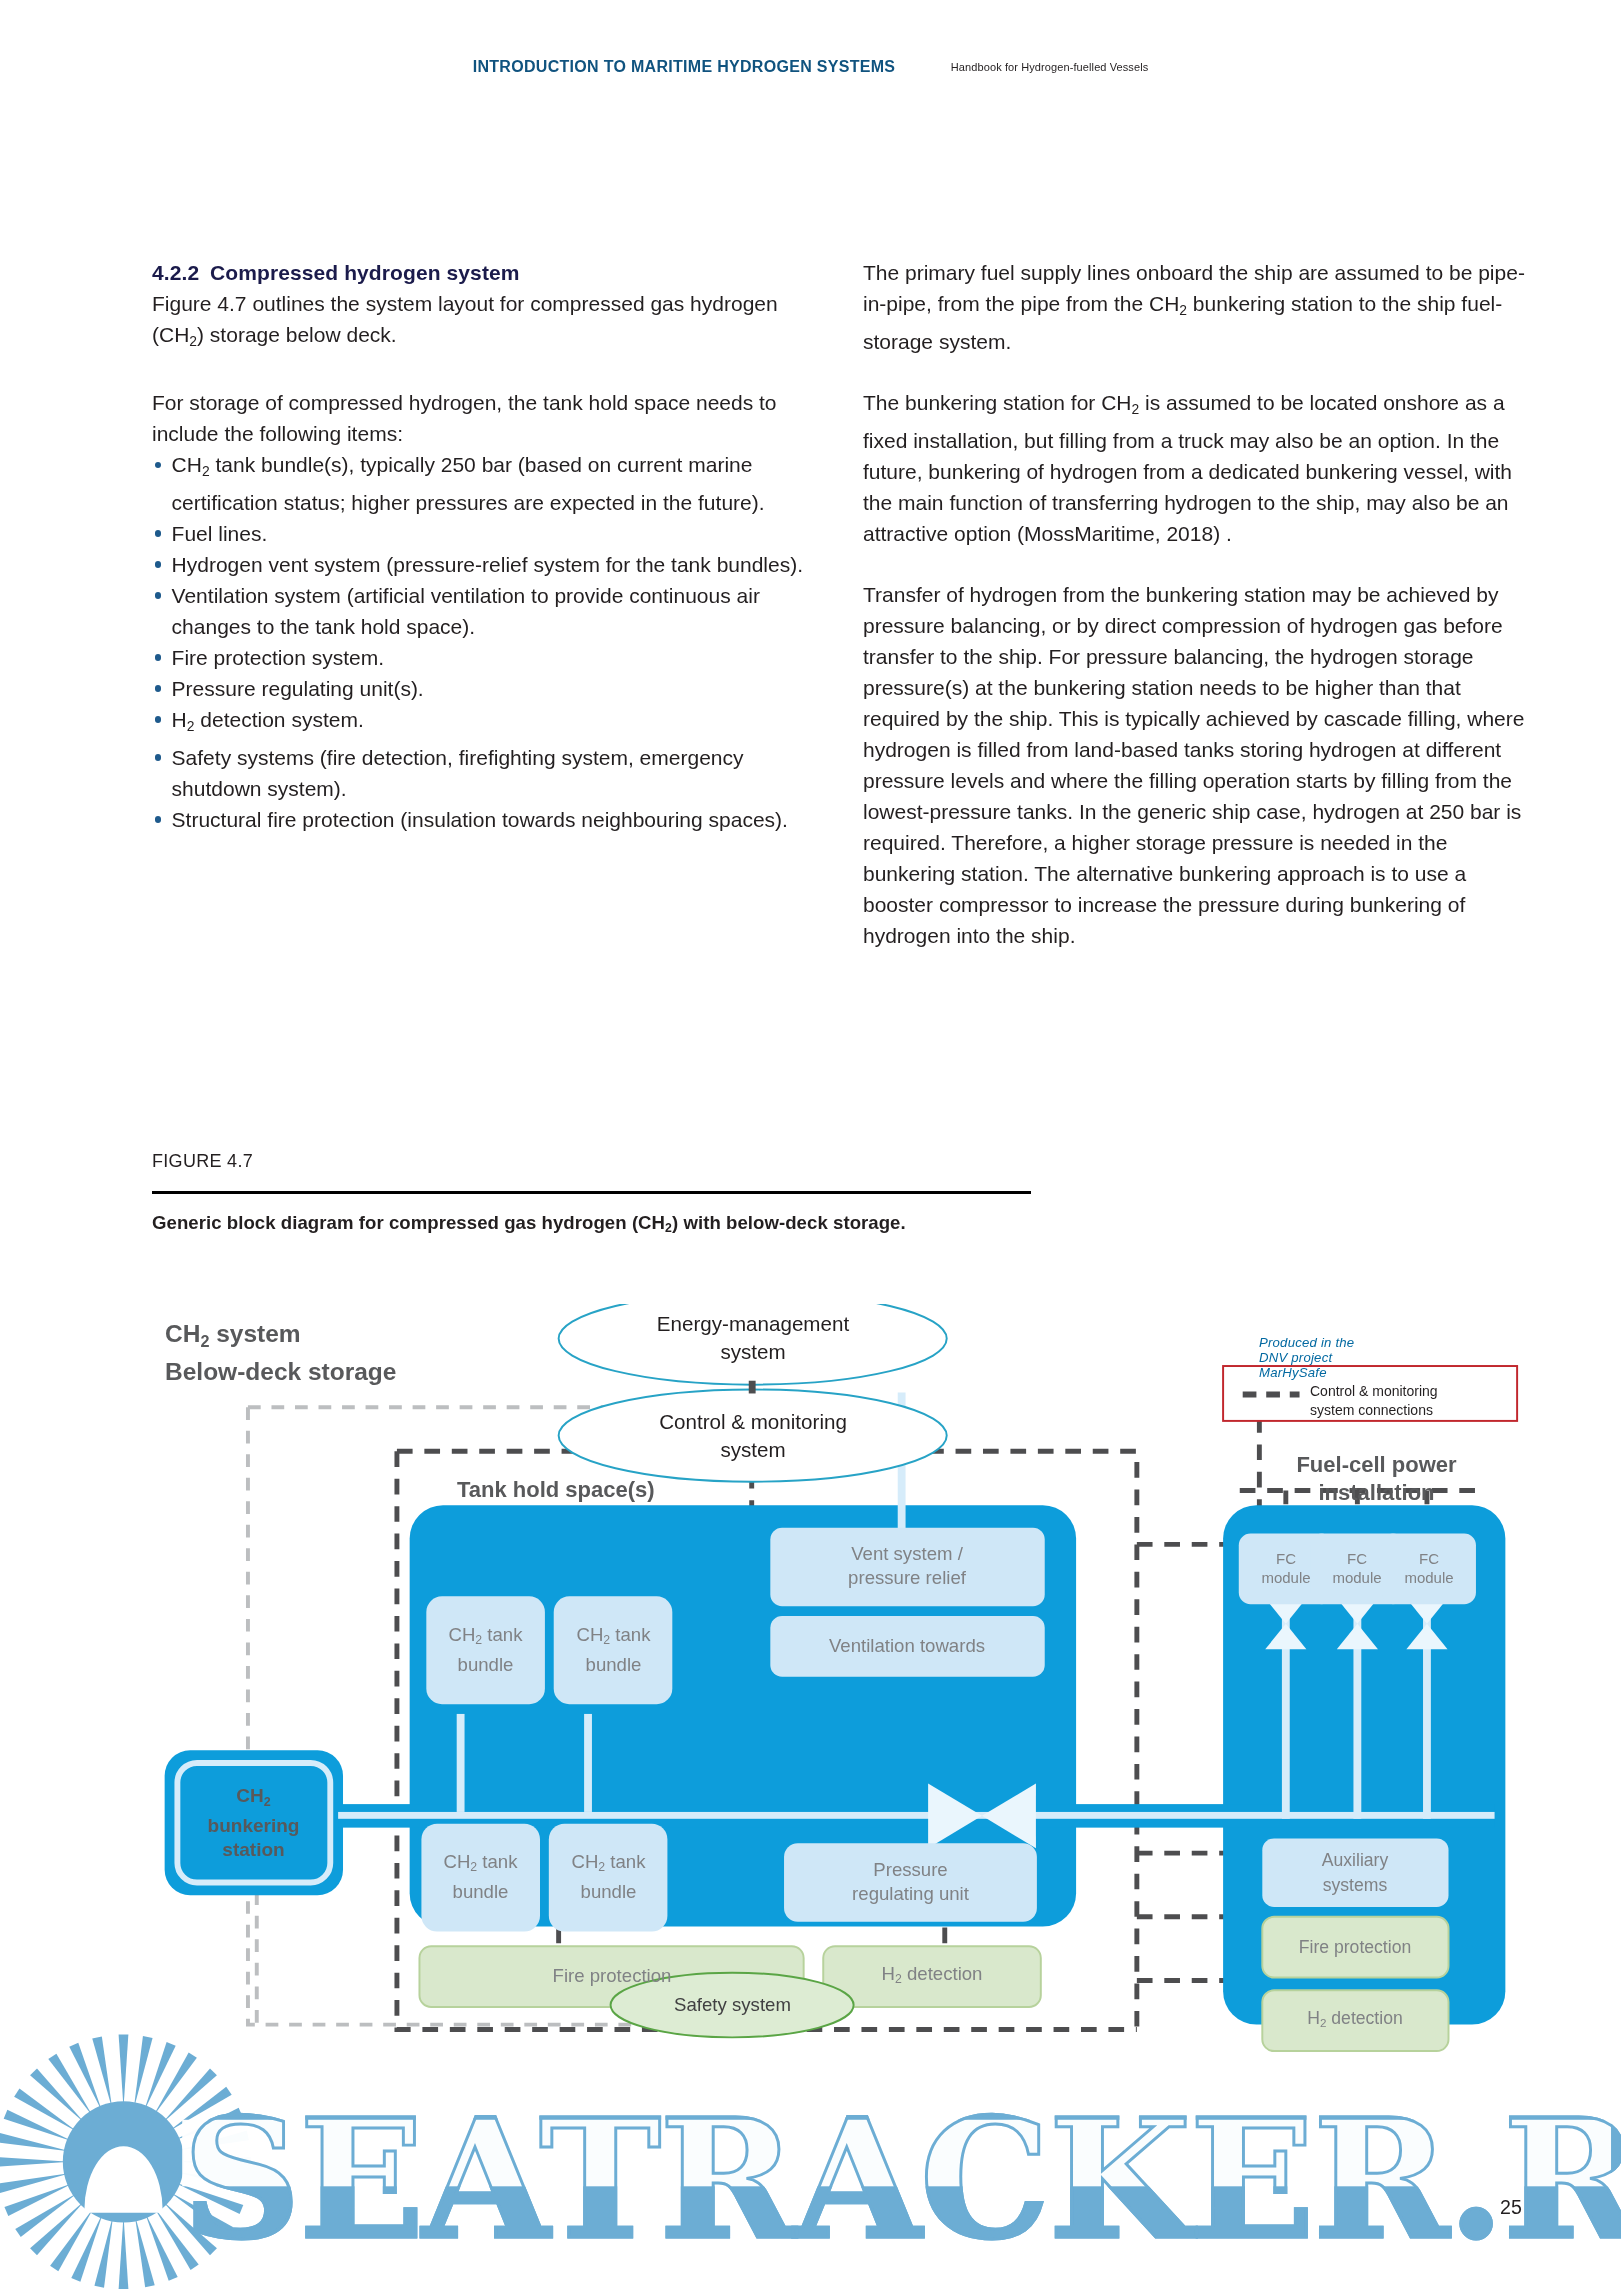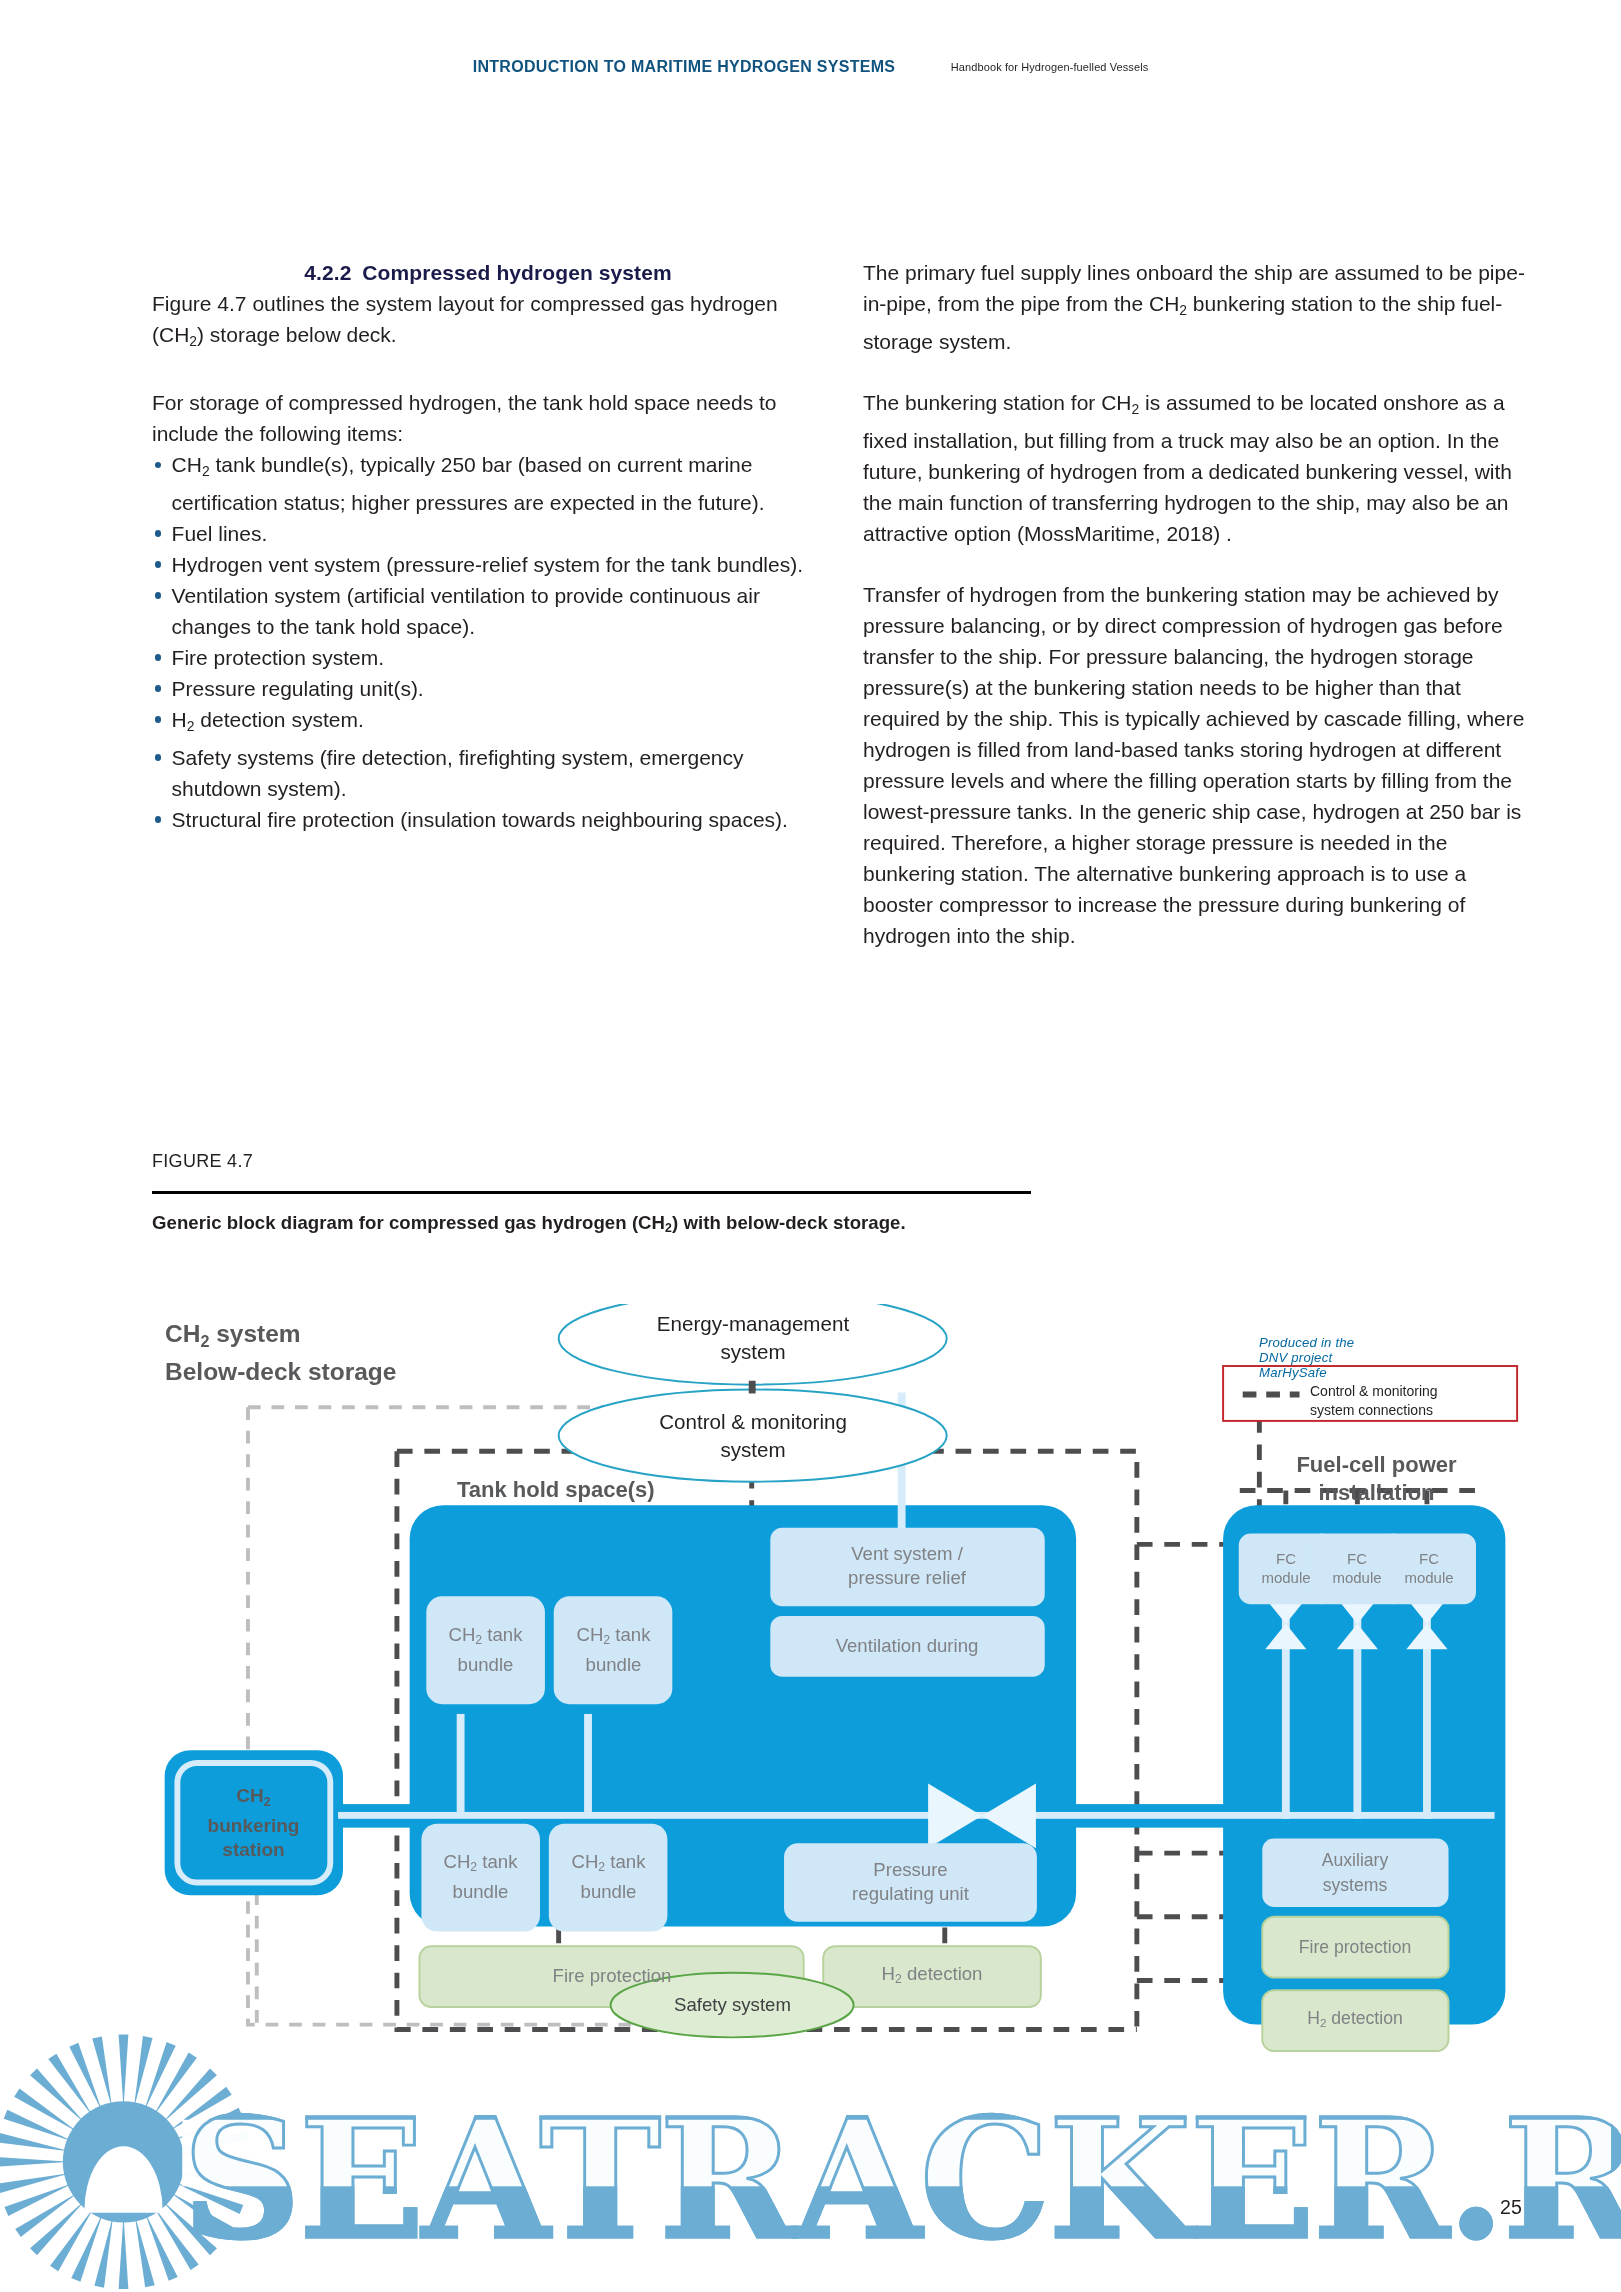--- a/index.html
+++ b/index.html
@@ -20,21 +20,21 @@
     color:#231f20;font-size:11px;display:inline-block;vertical-align:middle;
     margin-left:51px;letter-spacing:0.1px;
   }
 
   
   .col{position:absolute;width:672px;font-size:21px;line-height:31px;color:#231f20;}
   .col.left{left:152px;top:257px;}
   .col.right{left:863px;top:257px;}
   .h3{
     font-weight:bold;font-size:21px;color:#1b1b4b;margin:0 0 0 0;
-    line-height:31px;letter-spacing:0.1px;text-align:center;
+    line-height:31px;letter-spacing:0.1px;
   }
   .h3 .num{margin-right:10.8px;}
   p.para{margin:0;}
   p.gap{margin-top:30px;}
   sub{font-size:.66em;vertical-align:-.28em;}
 
   ul.bul{list-style:none;margin:0;padding:0;}
   ul.bul li{position:relative;padding-left:19.6px;margin:0;}
   ul.bul li::before{
     content:"";position:absolute;left:2.9px;top:12.7px;
@@ -252,21 +252,21 @@
     <div class="node" style="left:421px;top:519px;width:119px;height:108px;">
       <div><span>CH</span><sub>2</sub><span> tank</span><br><span>bundle</span></div>
     </div>
     <div class="node" style="left:549px;top:519px;width:119px;height:108px;">
       <div><span>CH</span><sub>2</sub><span> tank</span><br><span>bundle</span></div>
     </div>
 
     <div class="node" style="left:770px;top:223px;width:274px;height:78px;">
       <div><span>Vent system /</span><br><span>pressure relief</span></div>
     </div>
-    <div class="node" style="left:770px;top:312px;width:274px;height:61px;">Ventilation during</div>
+    <div class="node" style="left:770px;top:312px;width:274px;height:61px;">Ventilation towards</div>
     <div class="node" style="left:784px;top:539px;width:253px;height:78px;">
       <div><span>Pressure</span><br><span>regulating unit</span></div>
     </div>
     <div class="node" style="left:420px;top:642px;width:384px;height:61px;">Fire protection</div>
     <div class="node" style="left:823px;top:642px;width:218px;height:61px;">
       <div><span>H</span><sub>2</sub><span> detection</span></div>
     </div>
 
     <div class="node sm" style="left:1239px;top:229px;width:94px;height:71px;">
       <div><span>FC</span><br><span>module</span></div>

